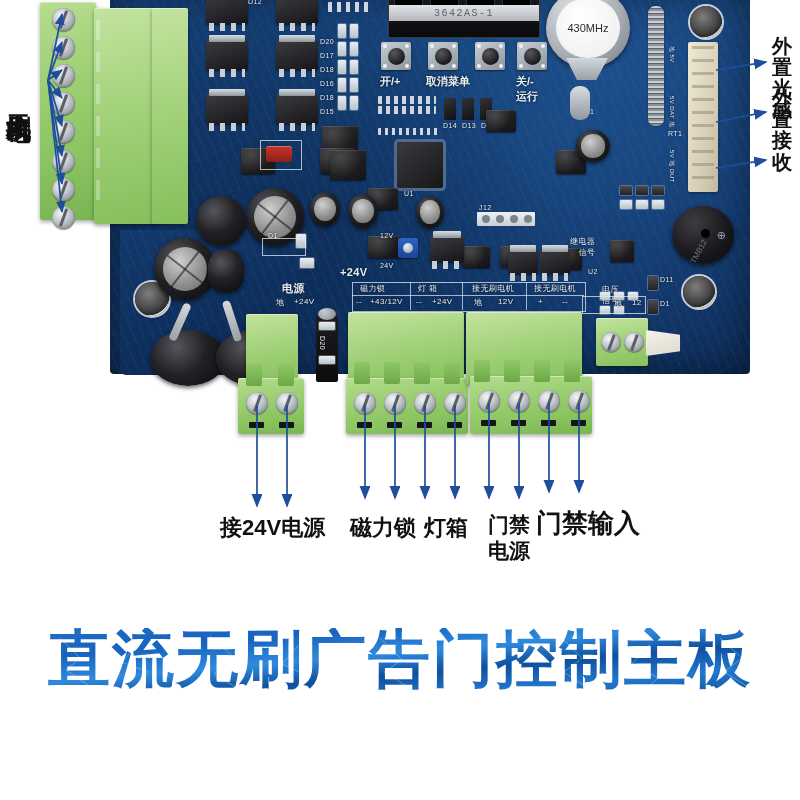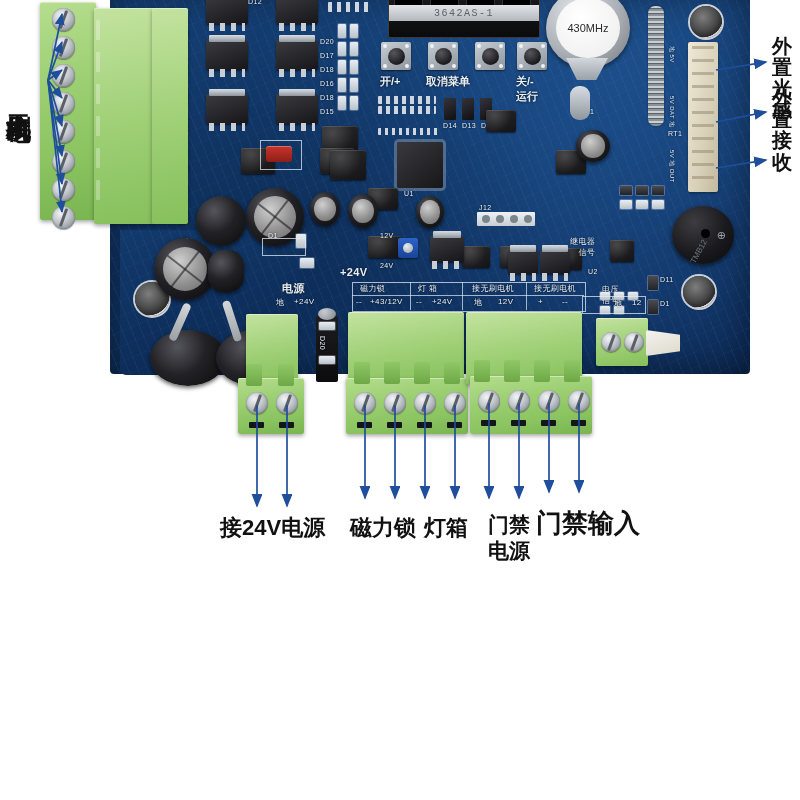--- a/index.html
+++ b/index.html
@@ -552,20 +552,21 @@
   <div class="anno" style="left:772px;top:88px;font-size:20px;width:28px;text-align:left;">外置
 接收</div>
 
   <div class="anno" style="left:220px;top:516px;font-size:22px;">接24V电源</div>
   <div class="anno" style="left:350px;top:516px;font-size:22px;">磁力锁</div>
   <div class="anno" style="left:424px;top:516px;font-size:22px;">灯箱</div>
   <div class="anno" style="left:488px;top:512px;font-size:21px;line-height:1.25;">门禁
 电源</div>
   <div class="anno" style="left:536px;top:510px;font-size:26px;">门禁输入</div>
 
+  <div id="title">直流无刷广告门控制主板</div>
   <svg id="title-tex" viewBox="0 0 800 72" preserveAspectRatio="none">
     <g stroke="#8fd4ff" stroke-width="1" fill="none" opacity=".75">
       <path d="M60 10 L80 30 L66 42 L92 60"></path>
         <path d="M140 14 L122 34 L148 44 L130 64"></path>
       <path d="M210 8 L232 28 L214 46 L240 62"></path>
         <path d="M300 16 L282 36 L308 48 L290 66"></path>
       <path d="M380 10 L402 32 L384 44 L410 60"></path>
         <path d="M470 14 L452 34 L478 46 L460 64"></path>
       <path d="M560 8 L582 30 L564 44 L590 62"></path>
         <path d="M650 16 L632 36 L658 50 L640 66"></path>

